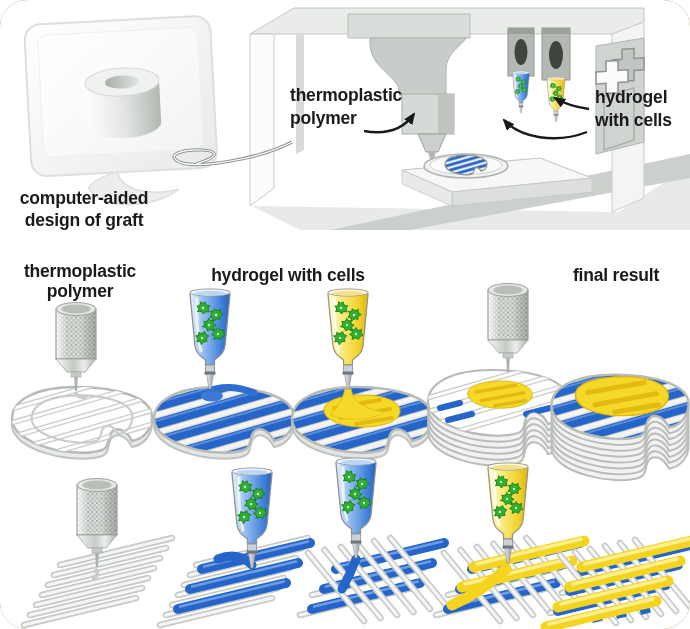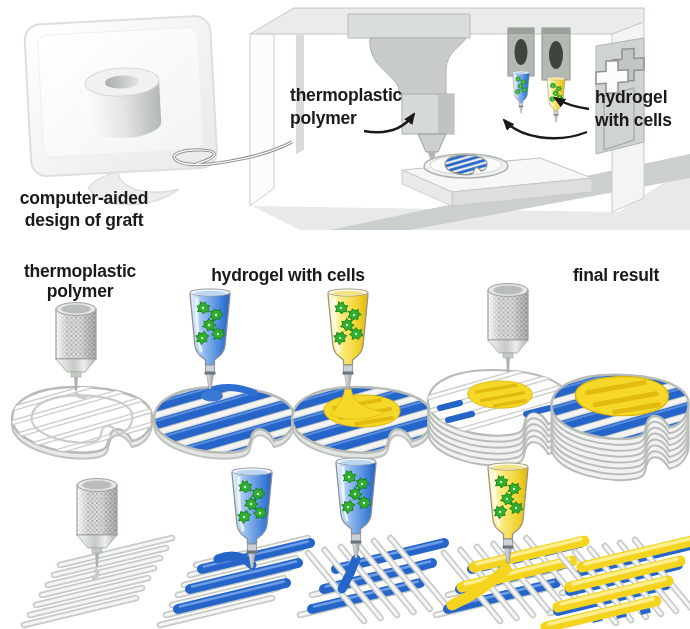--- a/index.html
+++ b/index.html
@@ -1,17 +1,17 @@
 <!DOCTYPE html>
 <html><head>
 <meta charset="utf-8">
 <style>
   html,body{margin:0;padding:0;background:#fff;}
   .stage{position:relative;width:690px;height:629px;background:#a16207;overflow:hidden;
-         font-family:"Liberation Sans",sans-serif;}
+         font-family:"Liberation Sans",sans-serif;border-radius:27px;}
   svg{display:block}
   .lbl{font:700 17.5px "Liberation Sans",sans-serif;fill:#1a1a1a;letter-spacing:-0.2px;}
 </style>
 </head>
 <body>
 
 <div class="stage">
 <svg width="690" height="629" viewBox="0 0 690 629">
   <defs>
 

